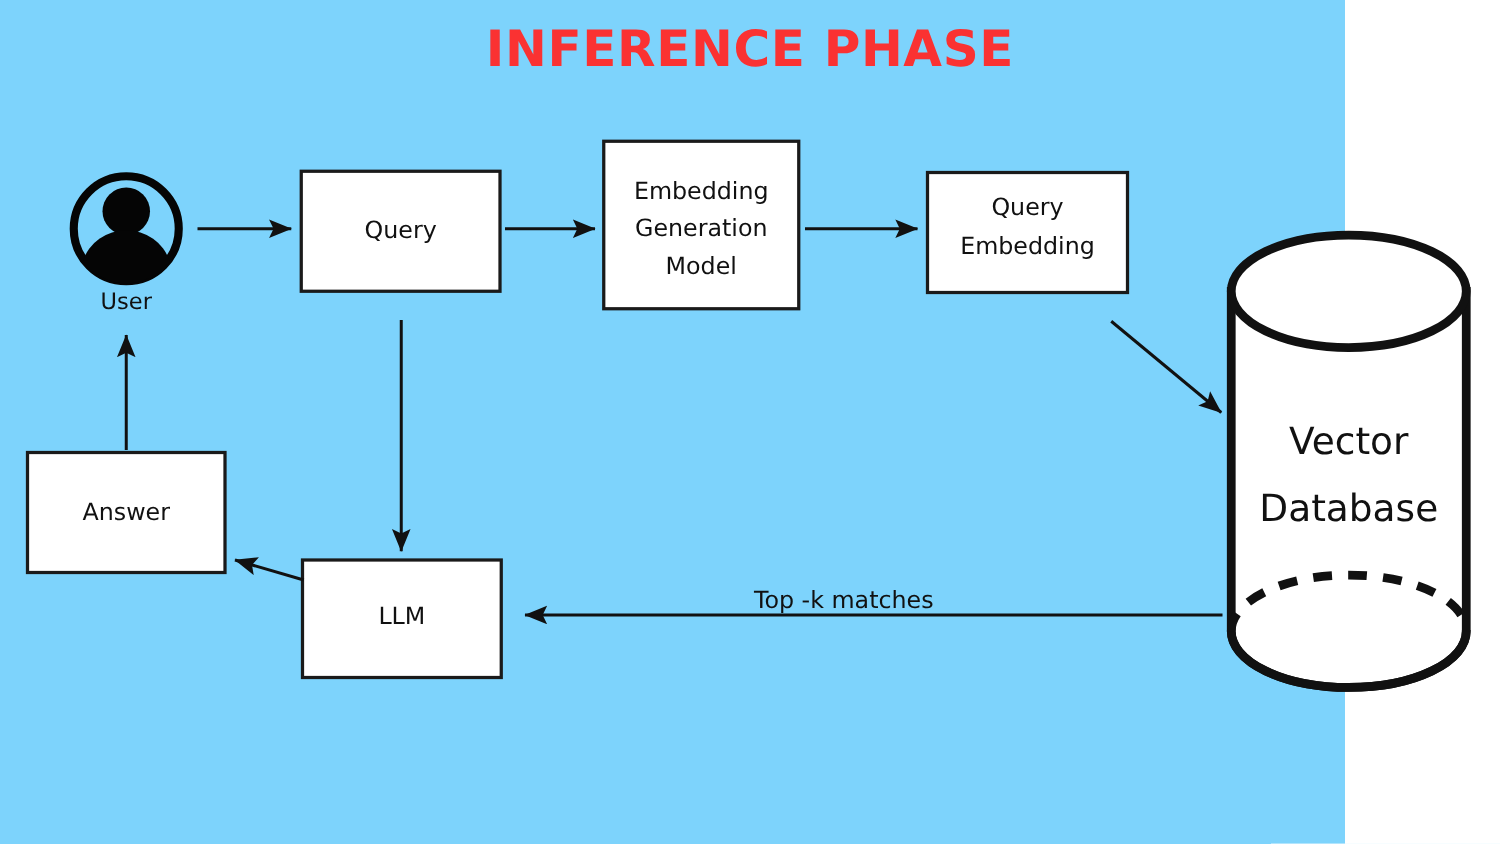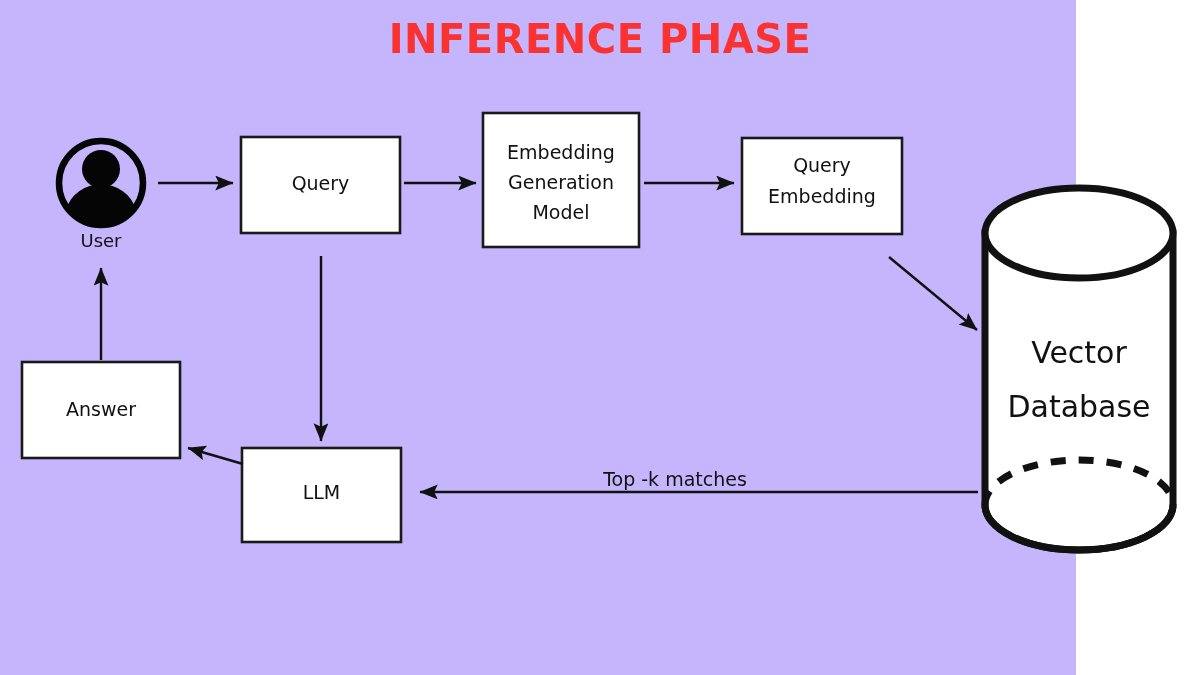--- a/index.html
+++ b/index.html
@@ -10,21 +10,21 @@
   body {
     width: 1200px;
     height: 675px;
     font-family: "DejaVu Sans", "Liberation Sans", sans-serif;
     overflow: hidden;
   }
   #canvas {
     position: relative;
     width: 1076px;
     height: 675px;
-    background: #c4b5fd;
+    background: #7dd3fc;
   }
   svg#diagram {
     position: absolute;
     top: 0;
     left: 0;
     width: 1200px;
     height: 675px;
   }
   .title-text {
     font-family: "DejaVu Sans", "Liberation Sans", sans-serif;

